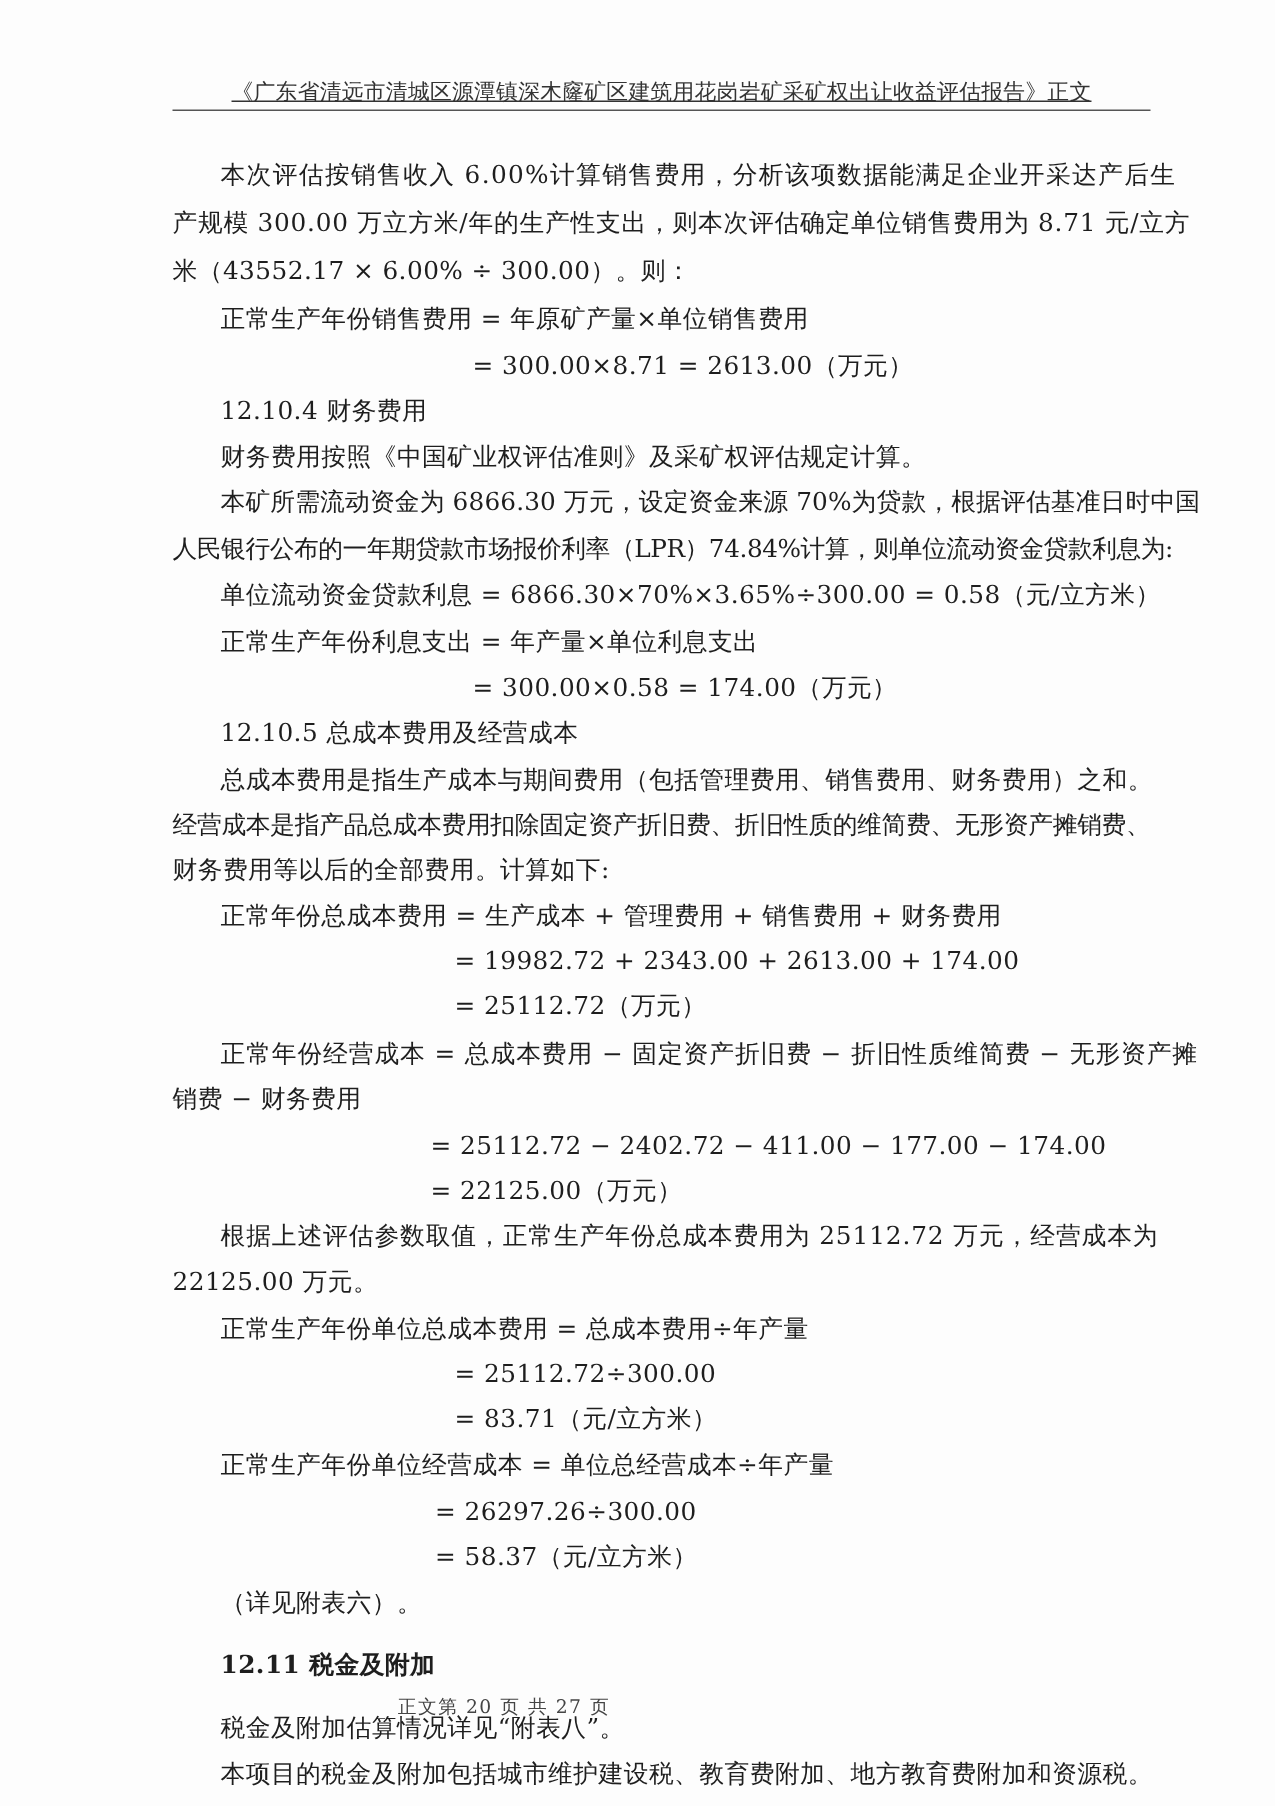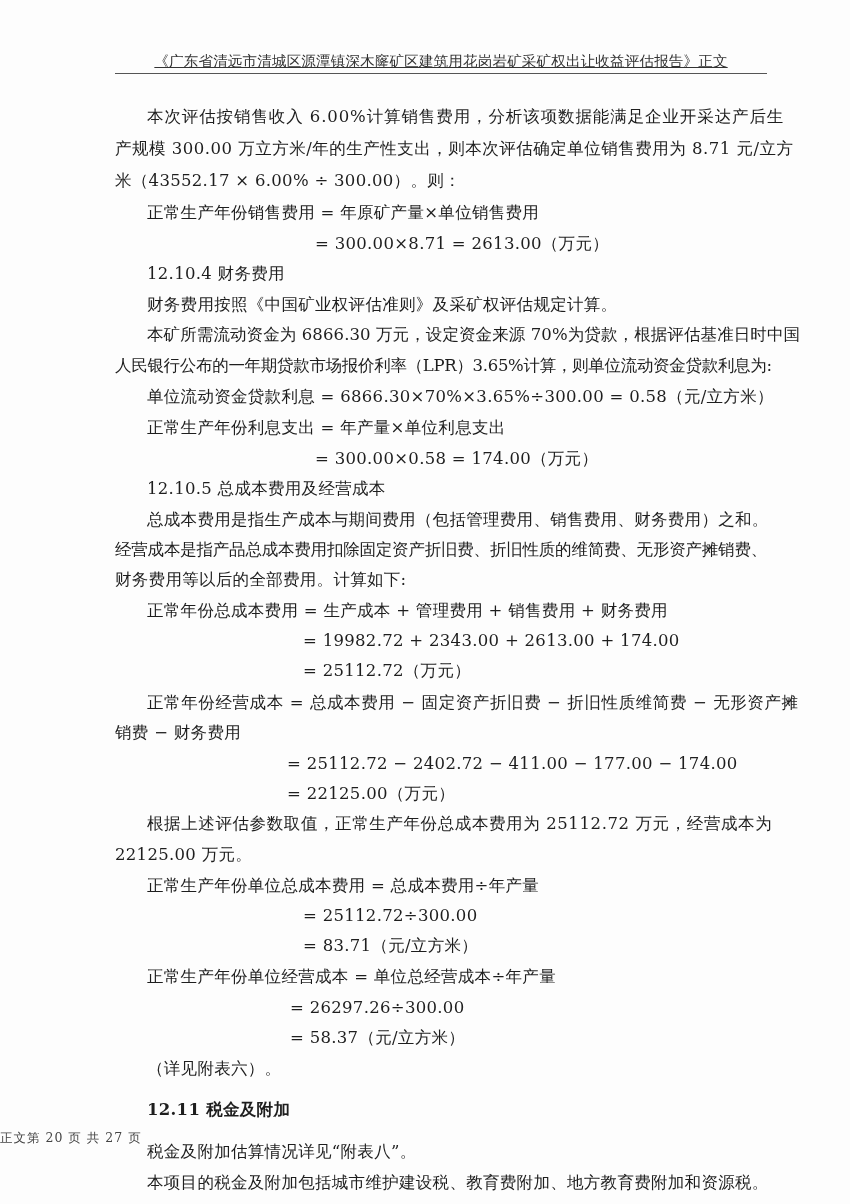--- a/index.html
+++ b/index.html
@@ -12,40 +12,40 @@
     font-size: 14.5px; color: #333; letter-spacing: 0.2px; white-space: nowrap; text-decoration: underline;
   }
   .header-rule { position: absolute; left: 115px; top: 73px; width: 652px; height: 0; border-top: 1.2px solid #555; }
   .ln {
     position: absolute; font-size: 16.5px; line-height: 20px; white-space: nowrap; color: #1e1e1e;
     letter-spacing: 0.3px;
     text-align: center;
   }
   .bold { font-weight: bold; }
   .footer {
-    position: absolute; left: 0; width: 672px; top: 1130px; text-align: left; font-size: 12.5px; color: #444;
+    position: absolute; left: 0; width: 672px; top: 1130px; text-align: center; font-size: 12.5px; color: #444;
     letter-spacing: 1px;
   }
 </style>
 </head>
 <body>
 
 <div class="header">《广东省清远市清城区源潭镇深木窿矿区建筑用花岗岩矿采矿权出让收益评估报告》正文</div>
 <div class="header-rule"></div>
 
 <div>
   <div class="ln" style="left:147px;top:107px;letter-spacing:0.9px">本次评估按销售收入 6.00%计算销售费用，分析该项数据能满足企业开采达产后生</div>
   <div class="ln" style="left:115px;top:139px;letter-spacing:0.5px">产规模 300.00 万立方米/年的生产性支出，则本次评估确定单位销售费用为 8.71 元/立方</div>
   <div class="ln" style="left:115px;top:171px">米（43552.17 × 6.00% ÷ 300.00）。则：</div>
   <div class="ln" style="left:147px;top:203px">正常生产年份销售费用 = 年原矿产量×单位销售费用</div>
   <div class="ln" style="left:315px;top:234px">= 300.00×8.71 = 2613.00（万元）</div>
   <div class="ln" style="left:147px;top:264px">12.10.4 财务费用</div>
   <div class="ln" style="left:147px;top:295px">财务费用按照《中国矿业权评估准则》及采矿权评估规定计算。</div>
   <div class="ln" style="left:147px;top:325px;letter-spacing:0.1px">本矿所需流动资金为 6866.30 万元，设定资金来源 70%为贷款，根据评估基准日时中国</div>
-  <div class="ln" style="left:115px;top:356px;letter-spacing:-0.3px">人民银行公布的一年期贷款市场报价利率（LPR）3.65%计算，则单位流动资金贷款利息为:</div>
+  <div class="ln" style="left:115px;top:356px;letter-spacing:-0.3px">人民银行公布的一年期贷款市场报价利率（LPR）74.84%计算，则单位流动资金贷款利息为:</div>
   <div class="ln" style="left:147px;top:387px">单位流动资金贷款利息 = 6866.30×70%×3.65%÷300.00 = 0.58（元/立方米）</div>
   <div class="ln" style="left:147px;top:418px">正常生产年份利息支出 = 年产量×单位利息支出</div>
   <div class="ln" style="left:315px;top:449px">= 300.00×0.58 = 174.00（万元）</div>
   <div class="ln" style="left:147px;top:479px">12.10.5 总成本费用及经营成本</div>
   <div class="ln" style="left:147px;top:510px">总成本费用是指生产成本与期间费用（包括管理费用、销售费用、财务费用）之和。</div>
   <div class="ln" style="left:115px;top:540px;letter-spacing:-0.2px">经营成本是指产品总成本费用扣除固定资产折旧费、折旧性质的维简费、无形资产摊销费、</div>
   <div class="ln" style="left:115px;top:570px">财务费用等以后的全部费用。计算如下:</div>
   <div class="ln" style="left:147px;top:601px">正常年份总成本费用 = 生产成本 + 管理费用 + 销售费用 + 财务费用</div>
   <div class="ln" style="left:303px;top:631px">= 19982.72 + 2343.00 + 2613.00 + 174.00</div>
   <div class="ln" style="left:303px;top:661px">= 25112.72（万元）</div>

